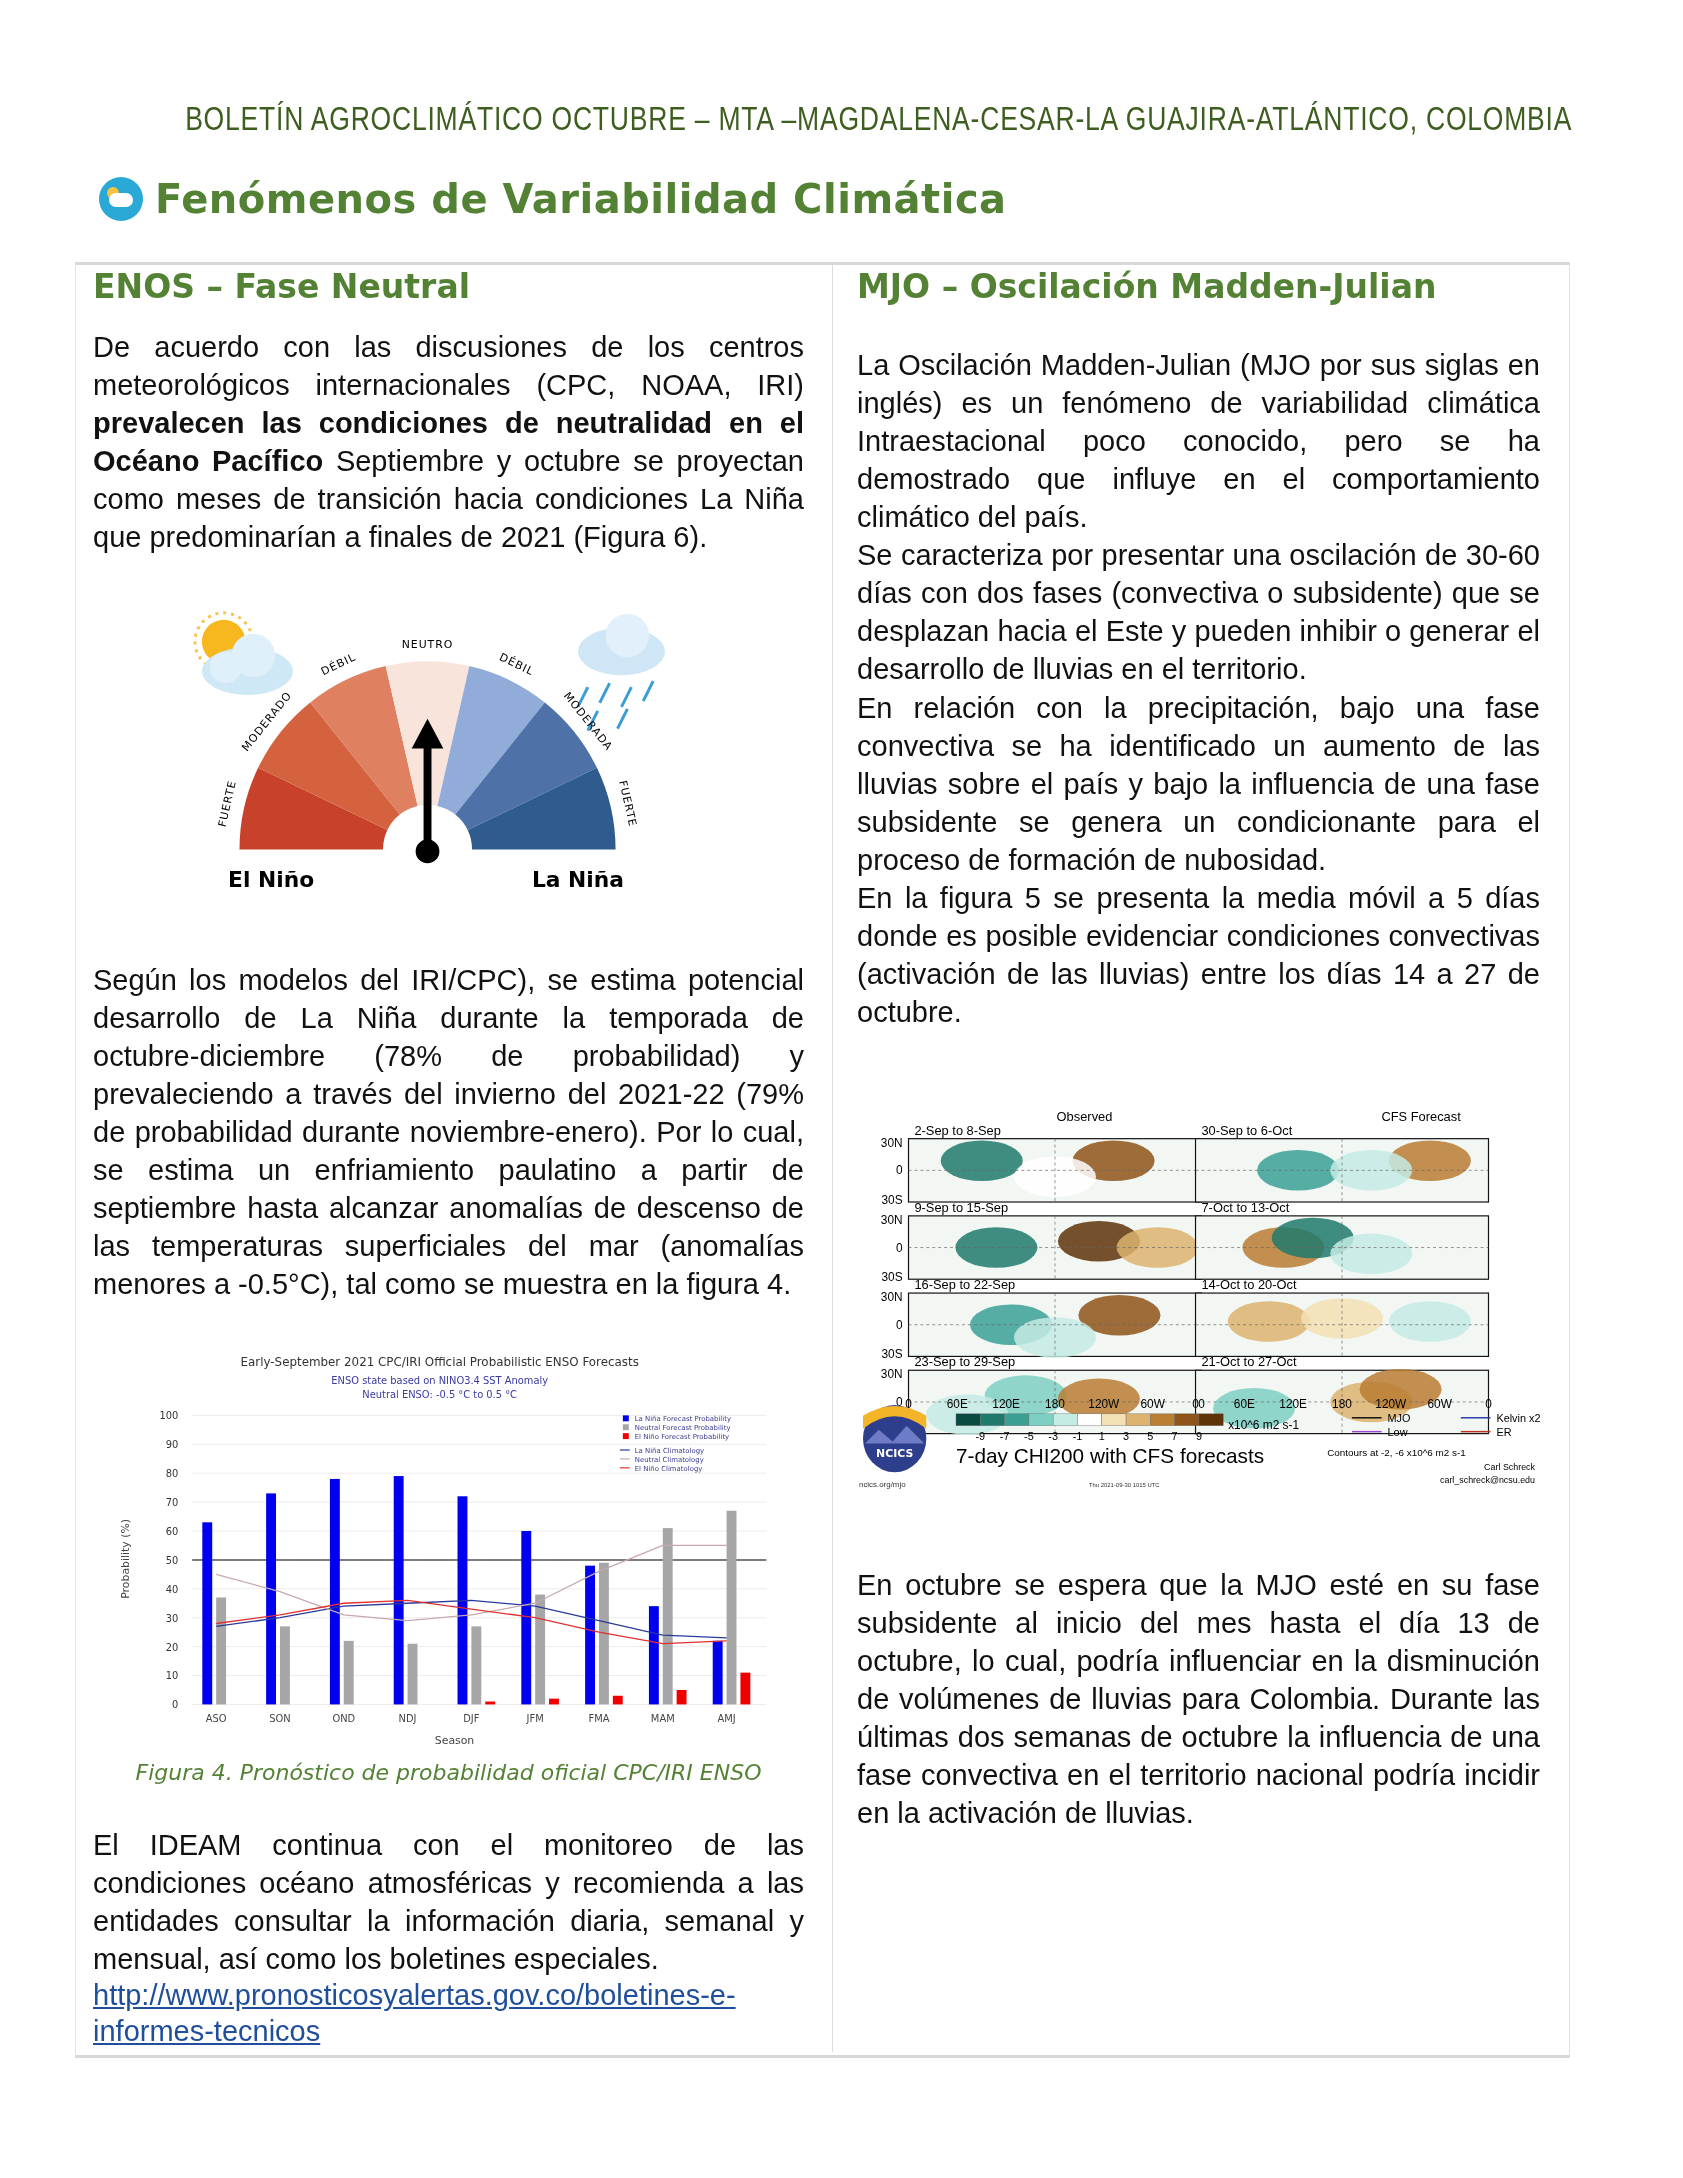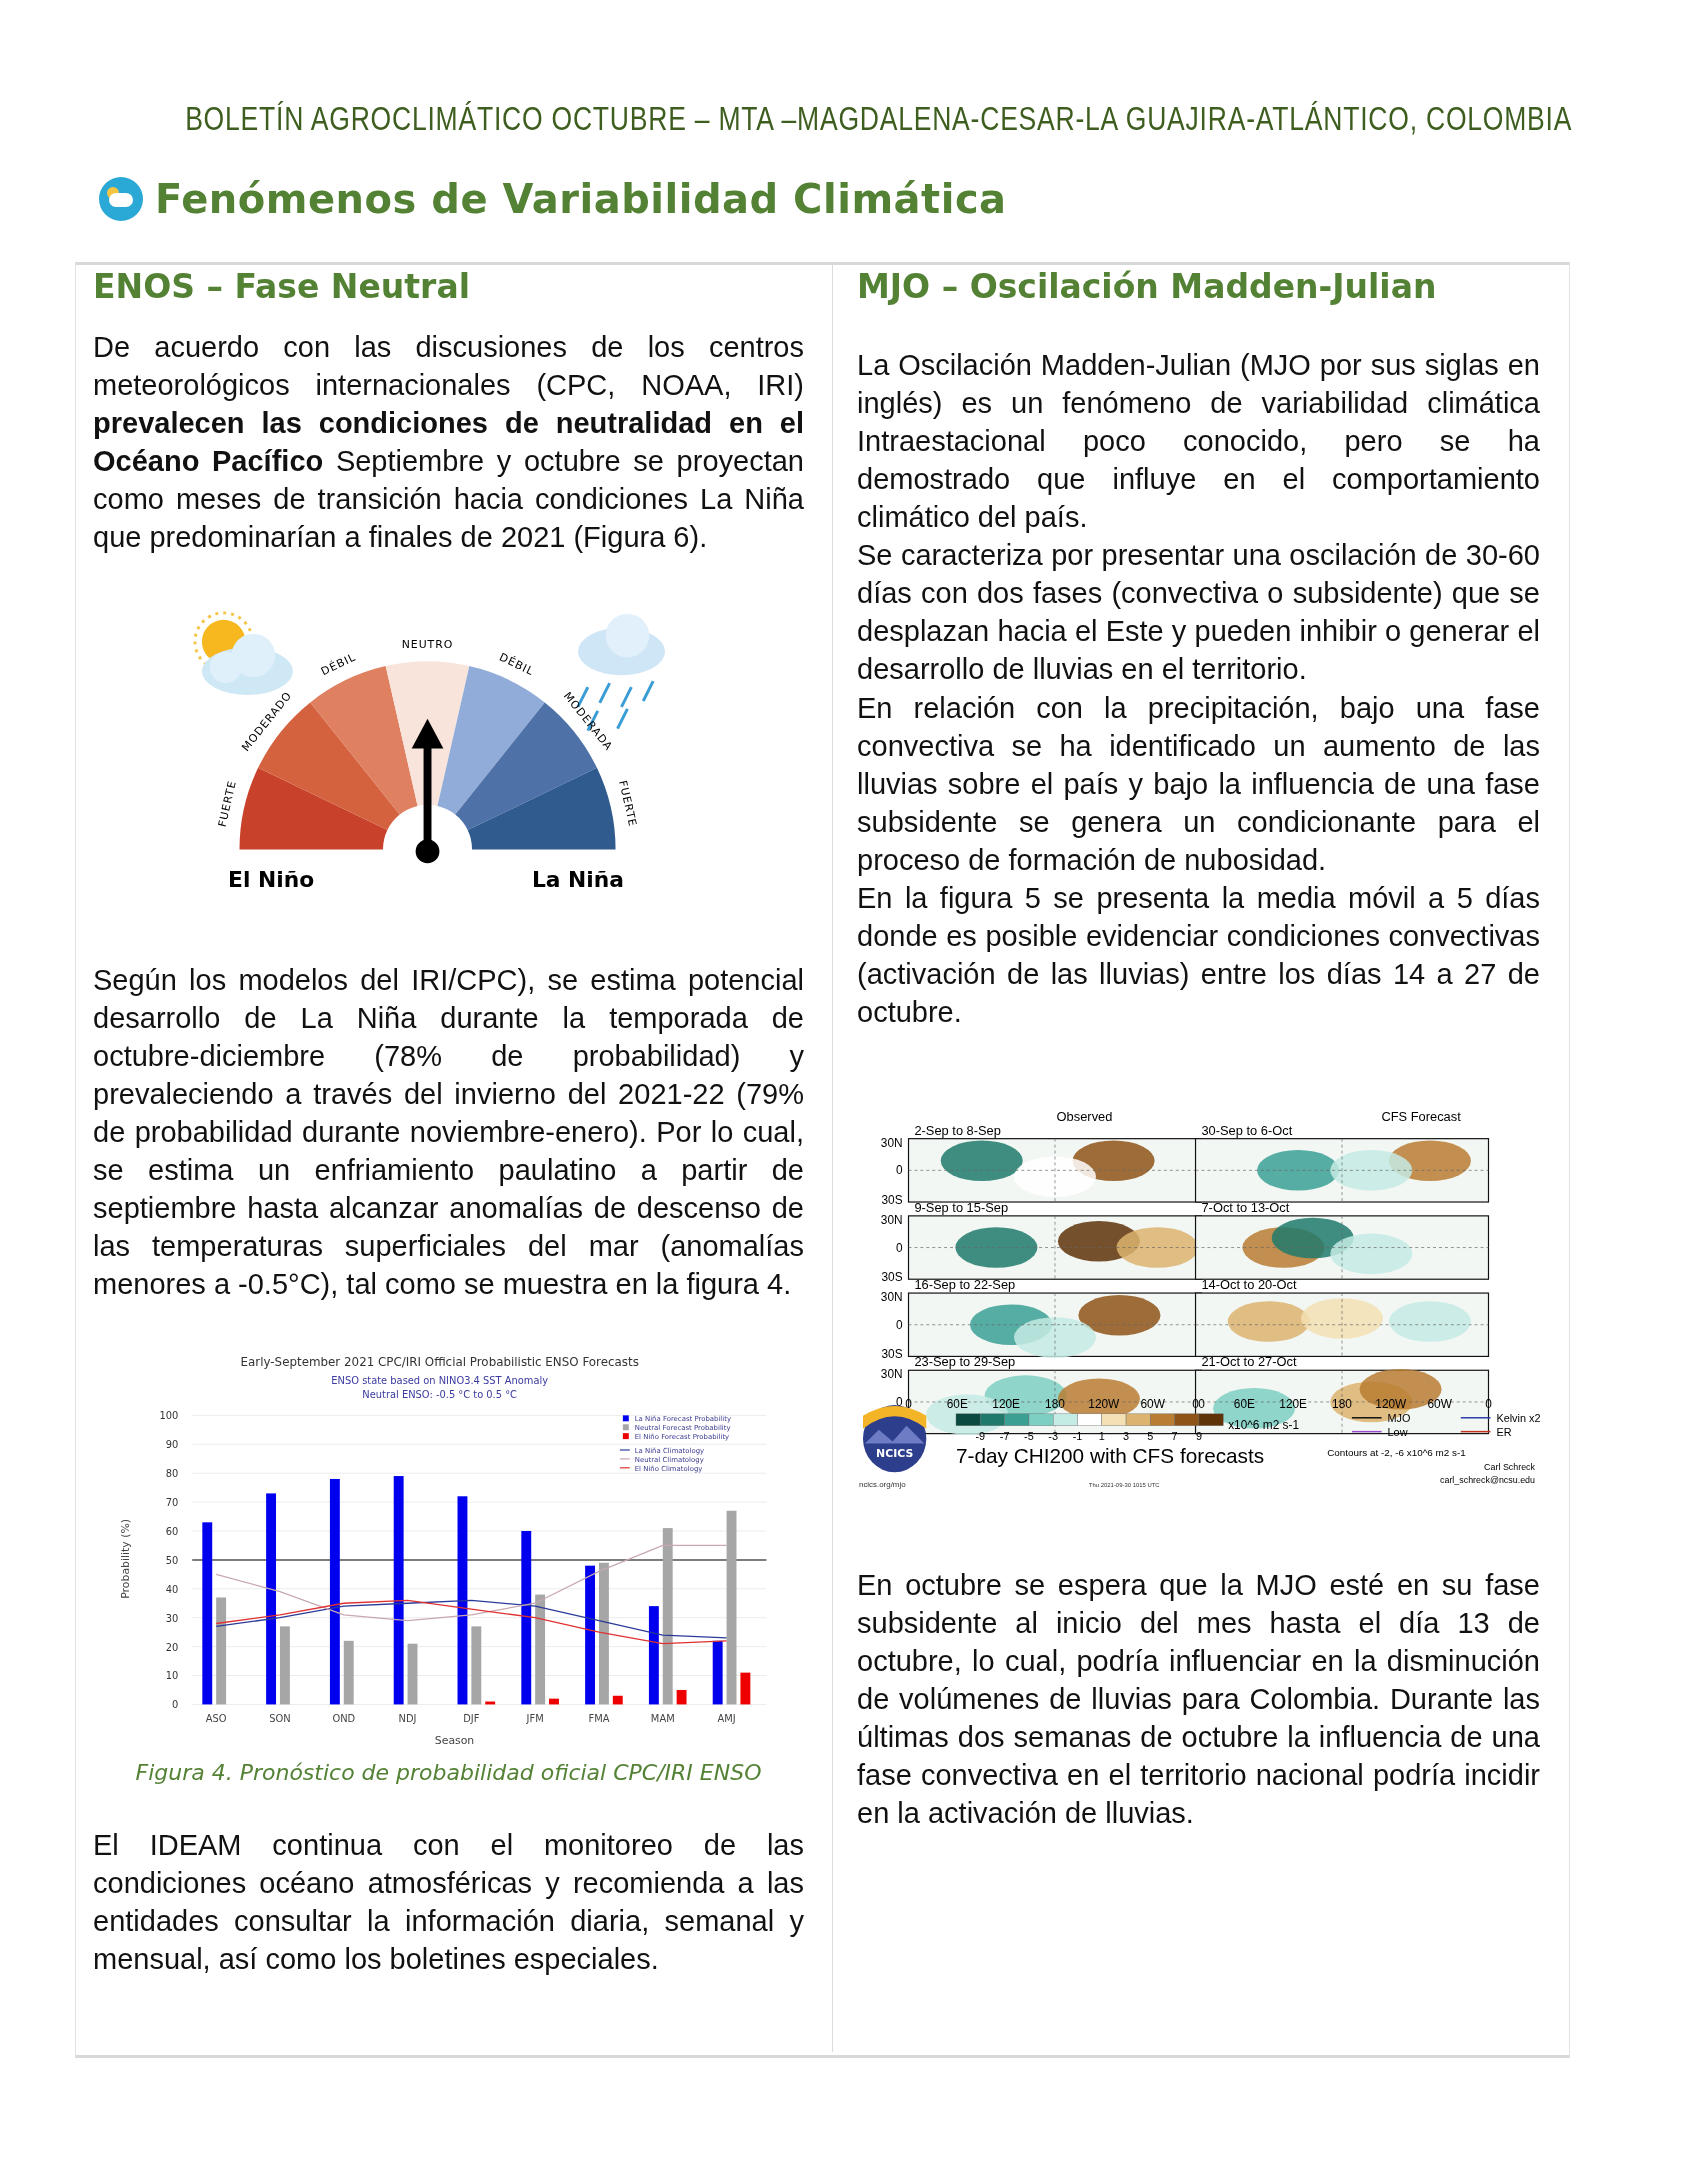--- a/index.html
+++ b/index.html
@@ -183,20 +183,21 @@
           <line x1="512" x2="522" y1="123" y2="123" stroke="#e03030" stroke-width="1.2"></line>
           <text x="527" y="126" font-size="7" fill="#3a3a90" font-family="DejaVu Sans, sans-serif">El Niño Climatology</text>
         </g>
       <text x="345" y="402" text-anchor="middle" font-size="11" fill="#444" font-family="DejaVu Sans, sans-serif">Season</text>
       <text transform="translate(16,215) rotate(-90)" text-anchor="middle" font-size="11" fill="#444" font-family="DejaVu Sans, sans-serif">Probability (%)</text>
     </svg>
   </div>
   <div class="caption" style="position:absolute;left:0;width:711px;top:1495px;">Figura 4. Pronóstico de probabilidad oficial CPC/IRI ENSO</div>
 
   <p class="body" style="position:absolute;top:1561px;width:711px;">El IDEAM continua con el monitoreo de las condiciones océano atmosféricas y recomienda a las entidades consultar la información diaria, semanal y mensual, así como los boletines especiales.</p>
+  <a class="link" href="#" style="position:absolute;top:1712px;left:0;width:683px;display:block;">http://www.pronosticosyalertas.gov.co/boletines-e-informes-tecnicos</a>
 </div>
 
 <div class="col col-right">
   <h2 style="margin-top:2px;">MJO – Oscilación Madden-Julian</h2>
   <p class="body" style="position:absolute;top:81px;width:683px;">La Oscilación Madden-Julian (MJO por sus siglas en inglés) es un fenómeno de variabilidad climática Intraestacional poco conocido, pero se ha demostrado que influye en el comportamiento climático del país.</p>
   <p class="body" style="position:absolute;top:271px;width:683px;">Se caracteriza por presentar una oscilación de 30-60 días con dos fases (convectiva o subsidente) que se desplazan hacia el Este y pueden inhibir o generar el desarrollo de lluvias en el territorio.</p>
   <p class="body" style="position:absolute;top:424px;width:683px;">En relación con la precipitación, bajo una fase convectiva se ha identificado un aumento de las lluvias sobre el país y bajo la influencia de una fase subsidente se genera un condicionante para el proceso de formación de nubosidad.</p>
   <p class="body" style="position:absolute;top:614px;width:683px;">En la figura 5 se presenta la media móvil a 5 días donde es posible evidenciar condiciones convectivas (activación de las lluvias) entre los días 14 a 27 de octubre.</p>
 
   <div class="mjo" style="left:0;top:842px;">

